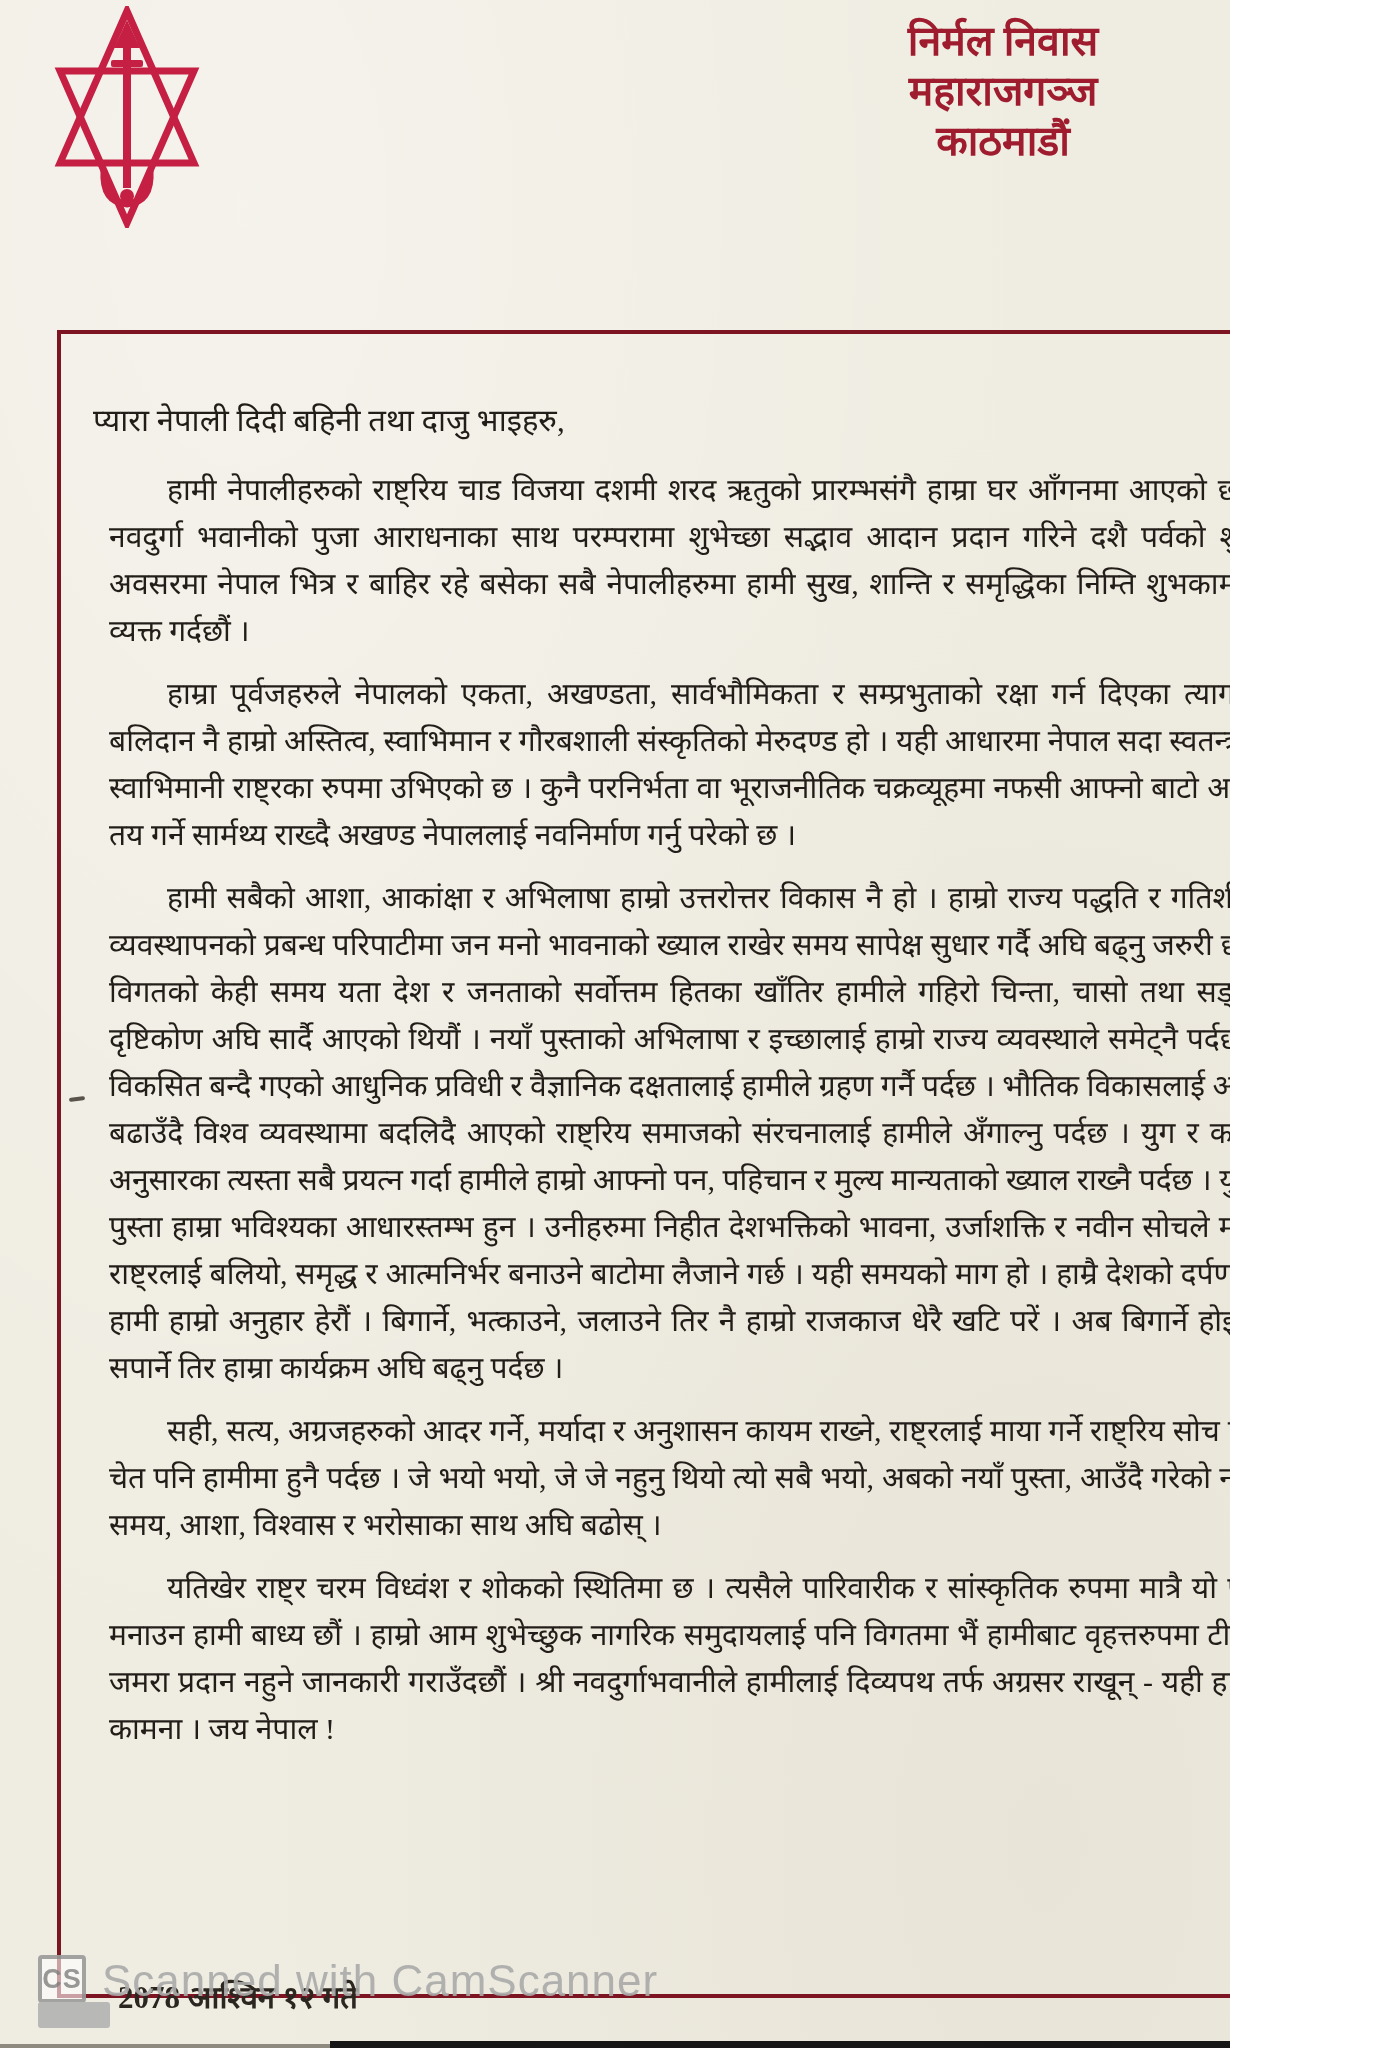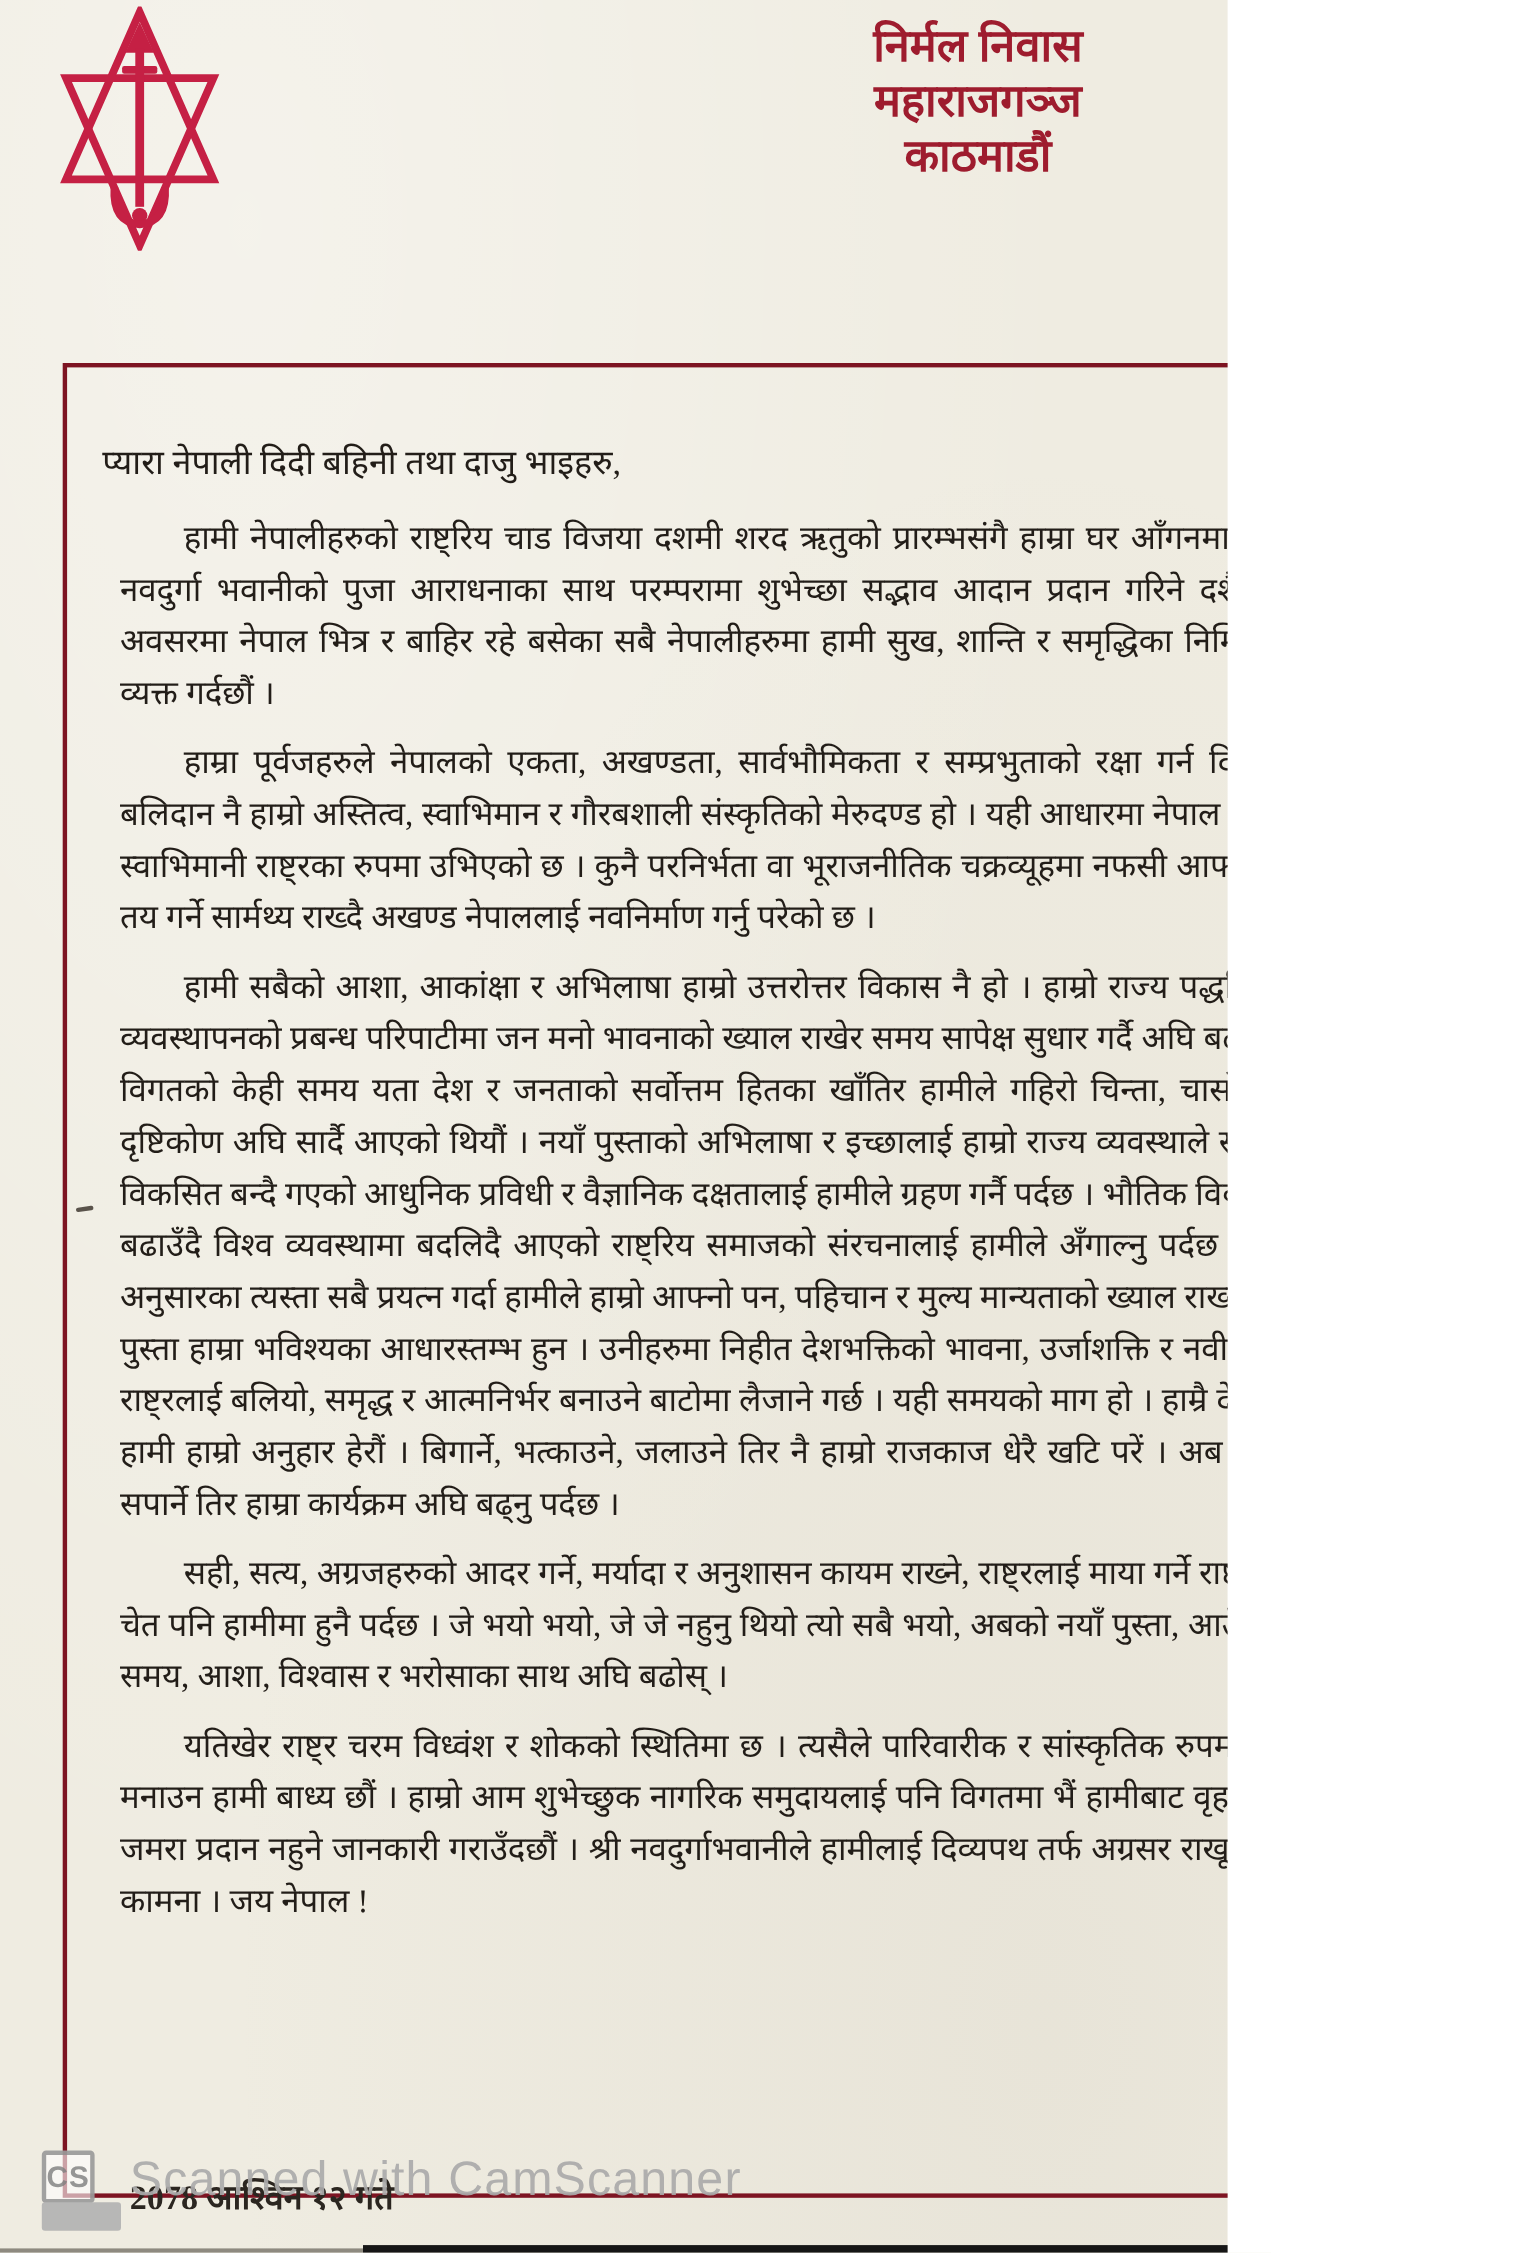--- a/index.html
+++ b/index.html
@@ -1,18 +1,18 @@
 <!DOCTYPE html>
 <html lang="ne"><head>
 <meta charset="utf-8">
 <style>
   html,body{margin:0;padding:0;}
   .page{
     position:relative;
-    width:1116px;height:2048px;
+    width:1230px;height:2048px;
     background:#efece1;
     font-family:"Liberation Serif","DejaVu Serif",serif;
     color:#241f1a;
     overflow:hidden;
   }
   
   .page::before{
     content:"";position:absolute;inset:0;
     background:
       radial-gradient(ellipse at 20% 10%, rgba(255,255,255,.35), transparent 60%),
@@ -62,21 +62,21 @@
     background:#5a534b;border-radius:2px;transform:rotate(-8deg);
   }
 
   
   .date-line{
     position:absolute;left:118px;top:1975px;
     font-size:31px;font-weight:bold;color:#2b2620;
   }
   .watermark{
     position:absolute;left:38px;top:1955px;
-    display:flex;align-items:flex-start;gap:32px;
+    display:flex;align-items:flex-start;gap:16px;
     color:#a9a9a9;
     font-family:"Liberation Sans","DejaVu Sans",sans-serif;
     opacity:.92;
   }
   .cs-logo{
     width:48px;height:48px;border:4px solid #9b9b9b;border-radius:4px;
     background:rgba(255,255,255,.65);
     display:flex;align-items:center;justify-content:center;
     font-size:27px;font-weight:bold;color:#8f8f8f;letter-spacing:1px;
     box-sizing:border-box;

